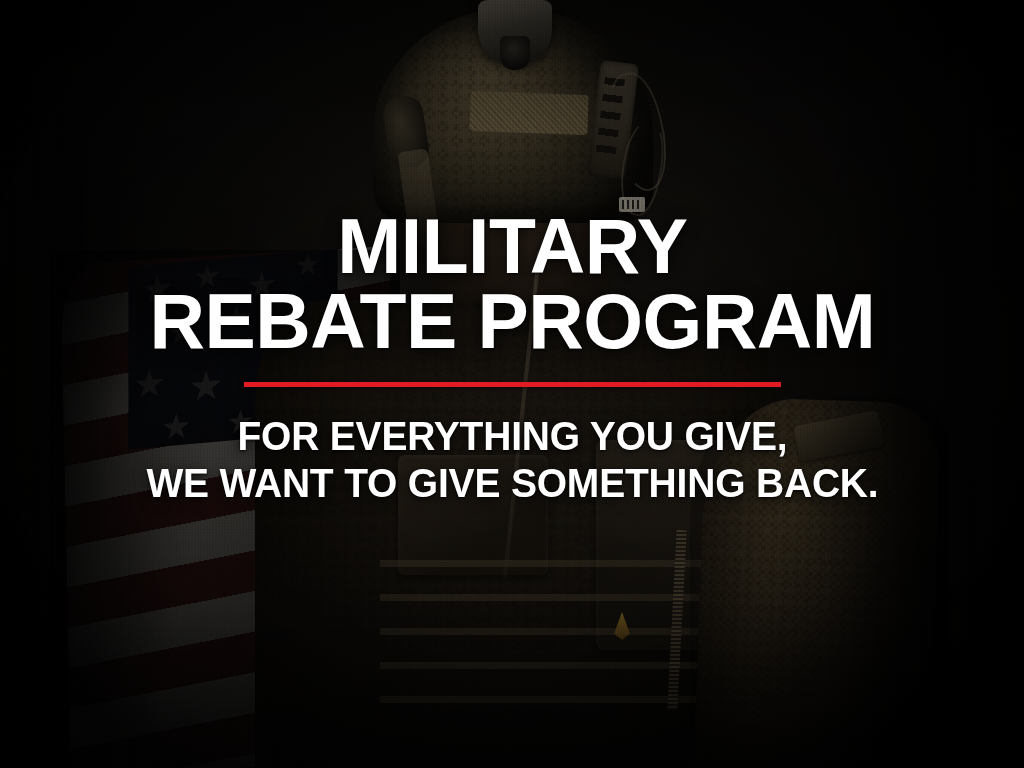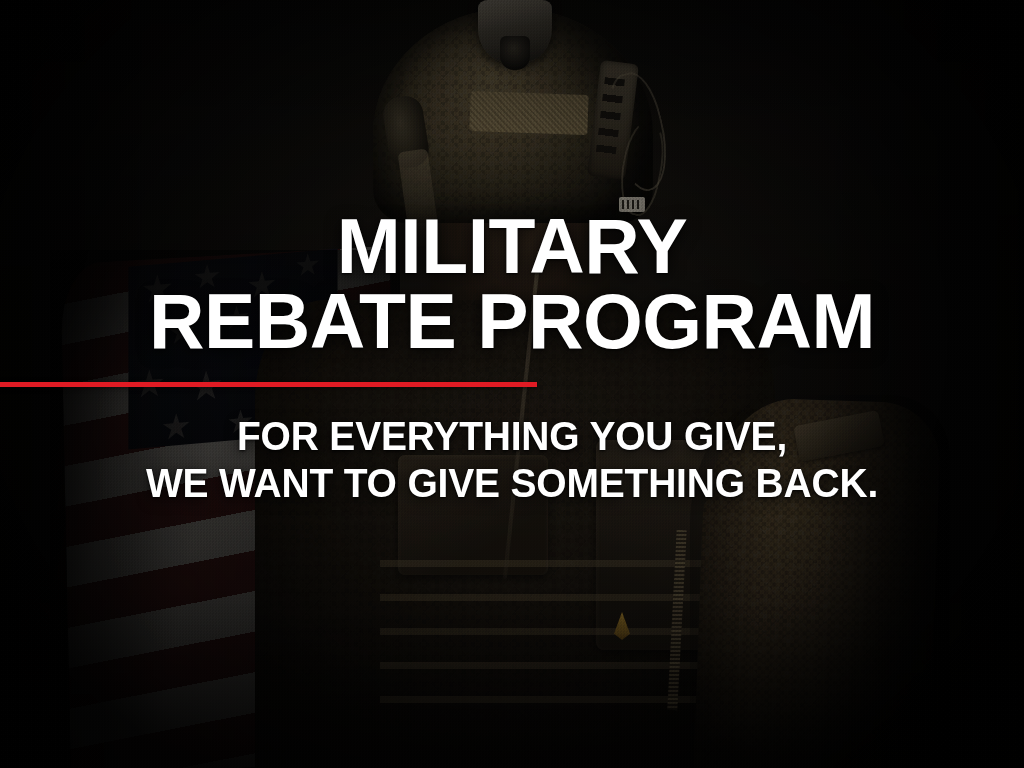--- a/index.html
+++ b/index.html
@@ -342,20 +342,21 @@
       rgba(0,0,0,.10) 0%, rgba(0,0,0,.22) 24%,
       rgba(0,0,0,.34) 40%, rgba(0,0,0,.30) 66%,
       rgba(0,0,0,.16) 100%);
     pointer-events:none;
   }
 
   
   #overlay {
     position:absolute; inset:0;
     display:flex; flex-direction:column;
+    align-items:center;
     padding-top:209px;
     text-align:center;
   }
 
   .headline {
     color:#ffffff;
     font-family:"Liberation Sans", sans-serif;
     font-weight:bold;
     font-size:78px;
     line-height:.965;

